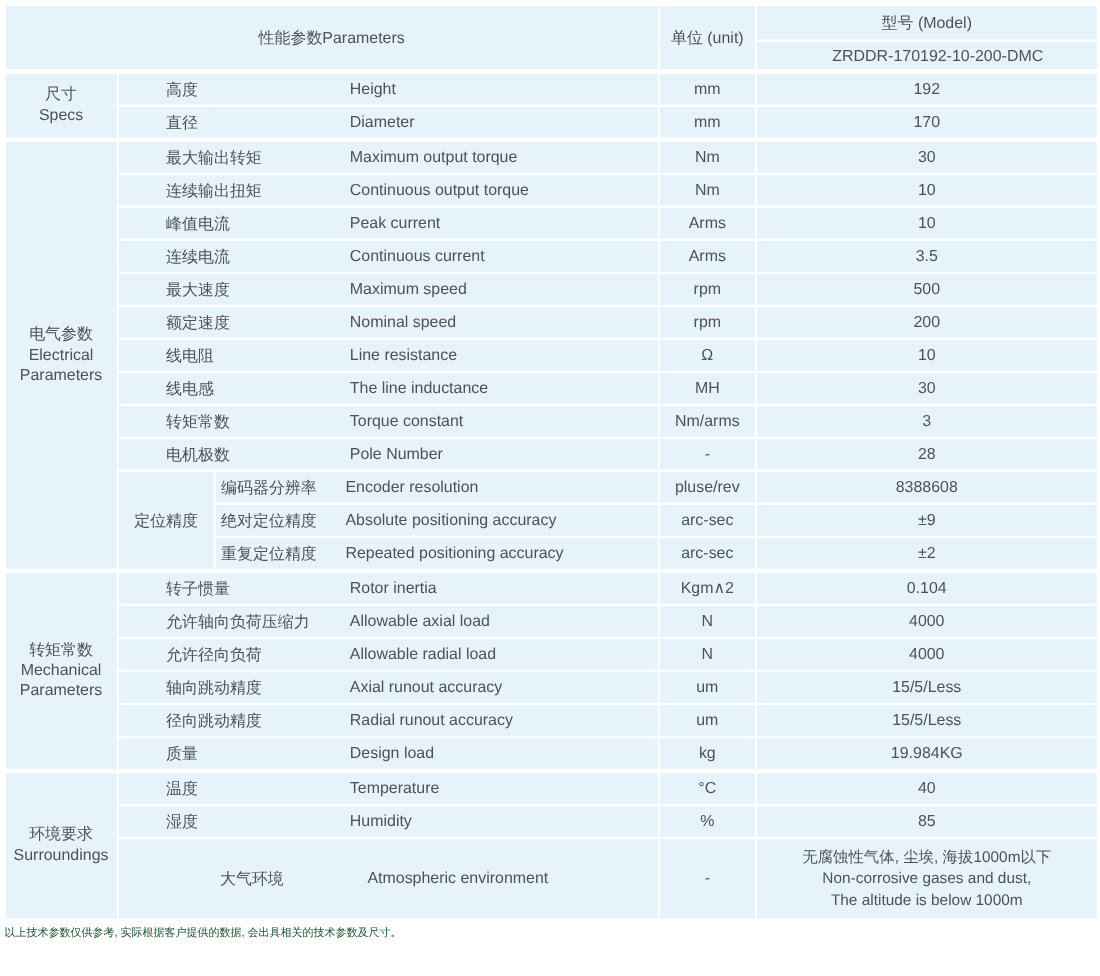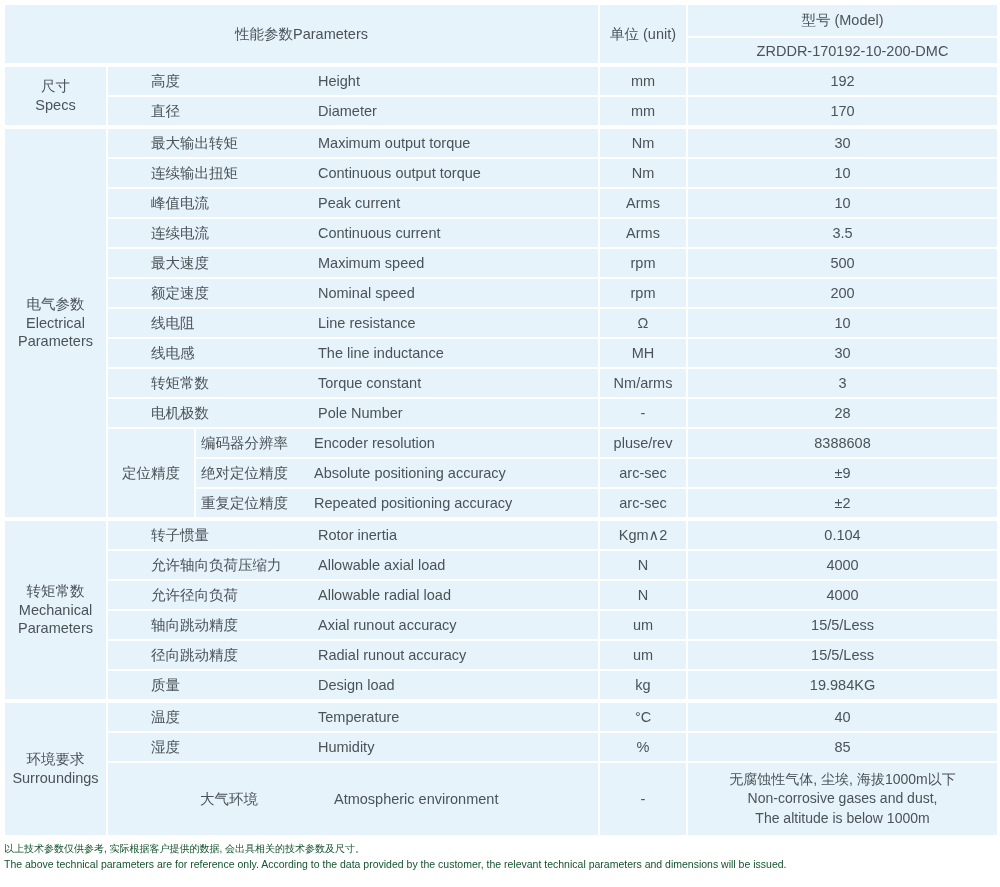--- a/index.html
+++ b/index.html
@@ -347,14 +347,13 @@
           <div class="vline">无腐蚀性气体, 尘埃, 海拔1000m以下</div>
           <div class="vline">Non-corrosive gases and dust,</div>
           <div class="vline">The altitude is below 1000m</div>
         </td>
       </tr>
     </tbody>
 </table>
 
 <div class="footer-notes">
   <div class="note-cn">以上技术参数仅供参考, 实际根据客户提供的数据, 会出具相关的技术参数及尺寸。</div>
-  <div class="note-en">The above technical parameters are for reference only. According to the data provided by the customer, the relevant technical parameters and dimensions will be issued.</div>
 </div>
 
 </body></html>

